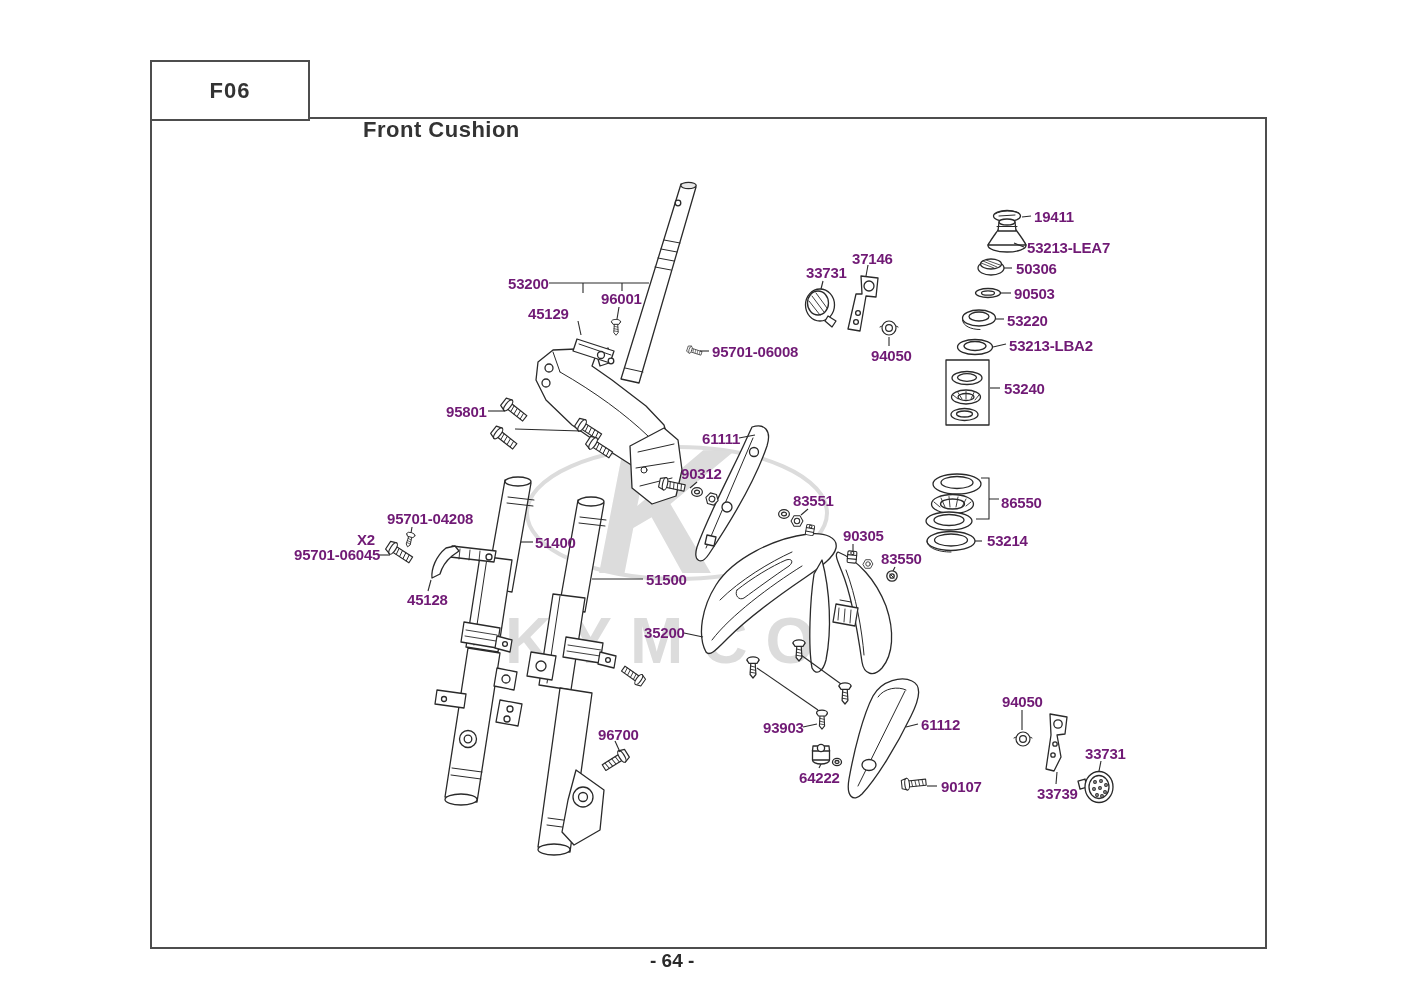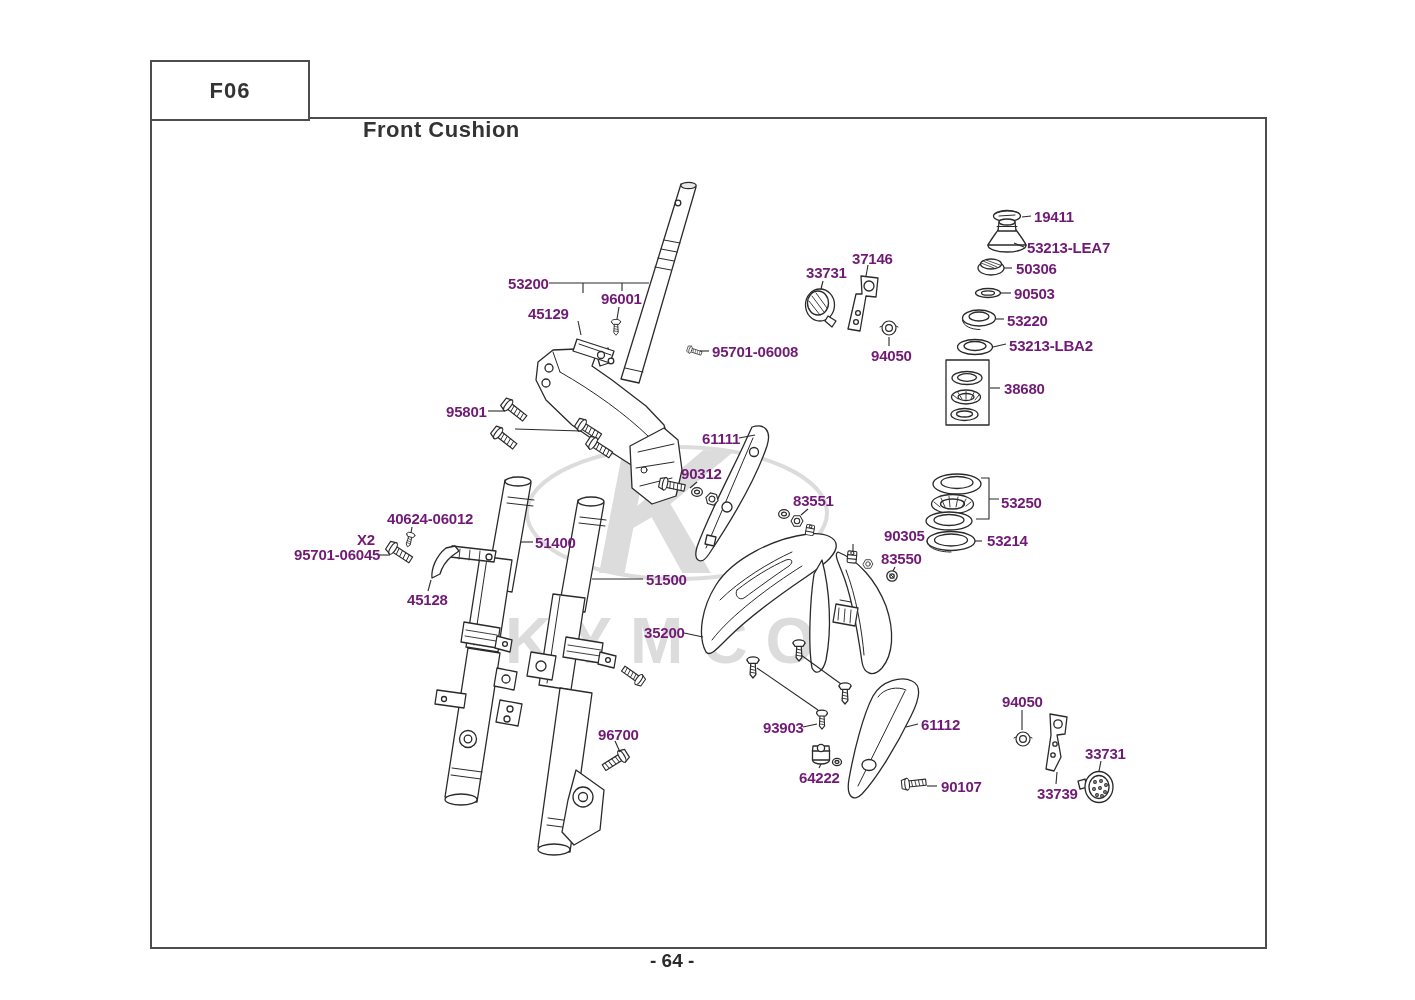--- a/index.html
+++ b/index.html
@@ -344,23 +344,23 @@
   </svg>
 
   <div class="lbl" style="left:508px;top:276px">53200</div>
   <div class="lbl" style="left:601px;top:291px">96001</div>
   <div class="lbl" style="left:528px;top:306px">45129</div>
   <div class="lbl" style="left:712px;top:344px">95701-06008</div>
   <div class="lbl" style="left:446px;top:404px">95801</div>
   <div class="lbl" style="left:702px;top:431px">61111</div>
   <div class="lbl" style="left:681px;top:466px">90312</div>
   <div class="lbl" style="left:793px;top:493px">83551</div>
-  <div class="lbl" style="left:884px;top:528px">90305</div>
+  <div class="lbl" style="left:843px;top:528px">90305</div>
   <div class="lbl" style="left:881px;top:551px">83550</div>
-  <div class="lbl" style="left:387px;top:511px">40624-06012</div>
+  <div class="lbl" style="left:387px;top:511px">95701-04208</div>
   <div class="lbl" style="left:357px;top:532px">X2</div>
   <div class="lbl" style="left:294px;top:547px">95701-06045</div>
   <div class="lbl" style="left:407px;top:592px">45128</div>
   <div class="lbl" style="left:535px;top:535px">51400</div>
   <div class="lbl" style="left:646px;top:572px">51500</div>
   <div class="lbl" style="left:644px;top:625px">35200</div>
   <div class="lbl" style="left:598px;top:727px">96700</div>
   <div class="lbl" style="left:763px;top:720px">93903</div>
   <div class="lbl" style="left:799px;top:770px">64222</div>
   <div class="lbl" style="left:941px;top:779px">90107</div>
@@ -370,18 +370,18 @@
   <div class="lbl" style="left:1085px;top:746px">33731</div>
   <div class="lbl" style="left:806px;top:265px">33731</div>
   <div class="lbl" style="left:852px;top:251px">37146</div>
   <div class="lbl" style="left:871px;top:348px">94050</div>
   <div class="lbl" style="left:1034px;top:209px">19411</div>
   <div class="lbl" style="left:1027px;top:240px">53213-LEA7</div>
   <div class="lbl" style="left:1016px;top:261px">50306</div>
   <div class="lbl" style="left:1014px;top:286px">90503</div>
   <div class="lbl" style="left:1007px;top:313px">53220</div>
   <div class="lbl" style="left:1009px;top:338px">53213-LBA2</div>
-  <div class="lbl" style="left:1004px;top:381px">38680</div>
-  <div class="lbl" style="left:1001px;top:495px">53250</div>
+  <div class="lbl" style="left:1004px;top:381px">53240</div>
+  <div class="lbl" style="left:1001px;top:495px">86550</div>
   <div class="lbl" style="left:987px;top:533px">53214</div>
 
   <div id="pageno">- 64 -</div>
 </div>
 
 </body></html>

